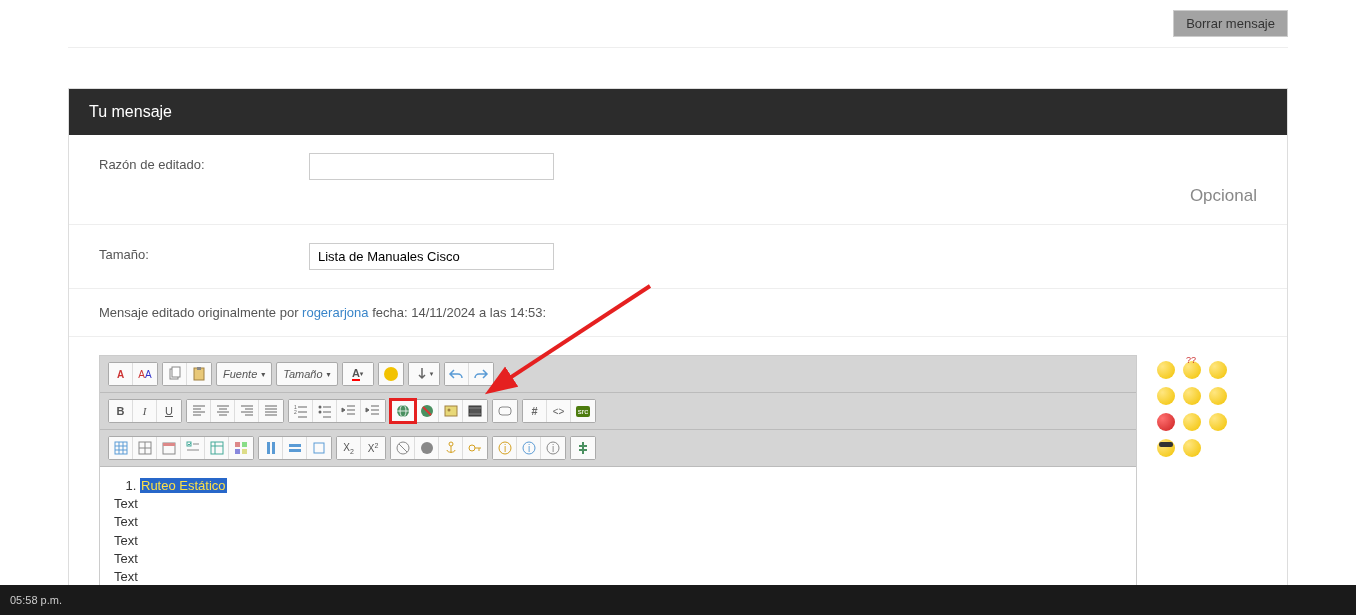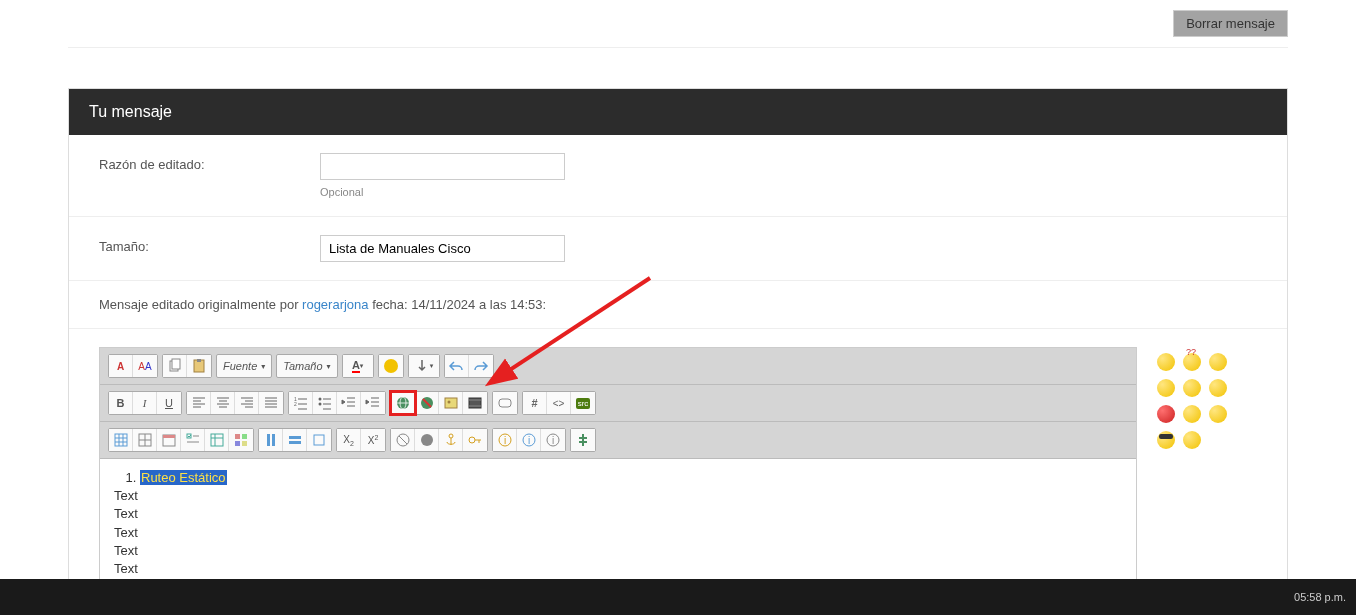--- a/index.html
+++ b/index.html
@@ -2,25 +2,25 @@
 <html><head>
 <meta charset="utf-8">
 <style>
 * { margin: 0; padding: 0; box-sizing: border-box; }
 body { font-family: Arial, sans-serif; font-size: 13px; background: #fff; color: #333; }
 .page { padding: 0 68px; }
 .top-bar { display: flex; justify-content: flex-end; padding: 10px 0; border-bottom: 1px solid #eee; margin-bottom: 40px; }
 .btn-gray { background: #a3a3a3; border: 1px solid #ccc; padding: 5px 12px; cursor: pointer; font-size: 13px; color: #333; }
 .section { border: 1px solid #ddd; }
 .section-header { background: #2c2c2c; color: #fff; padding: 14px 20px; font-size: 16px; }
-.form-row { display: flex; padding: 18px 30px; border-bottom: 1px solid #eee; align-items: flex-start; gap: 11px; }
+.form-row { display: flex; padding: 18px 30px; border-bottom: 1px solid #eee; align-items: flex-start; }
 .form-label { width: 210px; color: #555; padding-top: 4px; }
 .form-field { flex: 1; }
 .text-input { width: 245px; padding: 5px 8px; border: 1px solid #ccc; font-size: 13px; }
-.hint { color: #888; font-size: 11px; margin-top: 6px; }
+.hint { color: #888; font-size: 17px; margin-top: 6px; text-align: right; }
 .meta-row { padding: 16px 30px; color: #555; border-bottom: 1px solid #eee; }
 .meta-row a { color: #3985c9; text-decoration: none; }
 .editor-wrap { padding: 18px 30px; display: flex; gap: 20px; }
 .editor-col { flex: 1; }
 .editor-box { border: 1px solid #ccc; }
 .toolbar { background: #d5d5d5; padding: 6px 8px; display: flex; flex-wrap: wrap; gap: 4px; align-items: center; border-bottom: 1px solid #bbb; position: relative; }
 .tbgroup { display: flex; gap: 0; border: 1px solid #aaa; background: #fafafa; border-radius: 2px; align-items: center; }
 .tbtn { width: 24px; height: 22px; display: flex; align-items: center; justify-content: center; cursor: pointer; border-right: 1px solid #ddd; font-size: 11px; color: #555; background: #fafafa; position: relative; }
 .tbtn:last-child { border-right: none; }
 .tsel { height: 22px; padding: 0 6px; cursor: pointer; font-style: italic; color: #555; font-size: 11px; display: flex; align-items: center; gap: 4px; }
@@ -29,21 +29,21 @@
 .arrow-svg { position: absolute; top: -80px; left: 375px; pointer-events: none; z-index: 10; }
 .editor-content { background: #fff; min-height: 195px; padding: 10px; font-size: 13px; line-height: 1.4; }
 .editor-content ol { margin-left: 30px; }
 .sel-text { background: #2867c9; color: #fde047; padding: 0 1px; }
 .text-line { margin-left: 4px; }
 .smiley-col { width: 100px; padding-top: 6px; }
 .smiley-row { display: flex; gap: 8px; margin-bottom: 8px; }
 .smiley { width: 18px; height: 18px; border-radius: 50%; display: inline-block; cursor: pointer; position: relative; }
 .s-yellow { background: radial-gradient(circle at 30% 30%, #ffe680, #f2c200); }
 .s-red { background: radial-gradient(circle at 30% 30%, #ff7070, #cc2020); }
-.taskbar { position: fixed; bottom: 0; left: 0; right: 0; height: 36px; background: #1a1a1a; display: flex; align-items: center; justify-content: flex-end; padding: 0 10px; color: #ccc; font-size: 11px; }
+.taskbar { position: fixed; bottom: 0; left: 0; right: 0; height: 30px; background: #1a1a1a; display: flex; align-items: center; justify-content: flex-start; padding: 0 10px; color: #ccc; font-size: 11px; }
 .ico-svg { width: 16px; height: 16px; }
 </style>
 </head>
 <body>
 
 <div class="page">
   <div class="top-bar">
     <button class="btn-gray">Borrar mensaje</button>
   </div>
 

